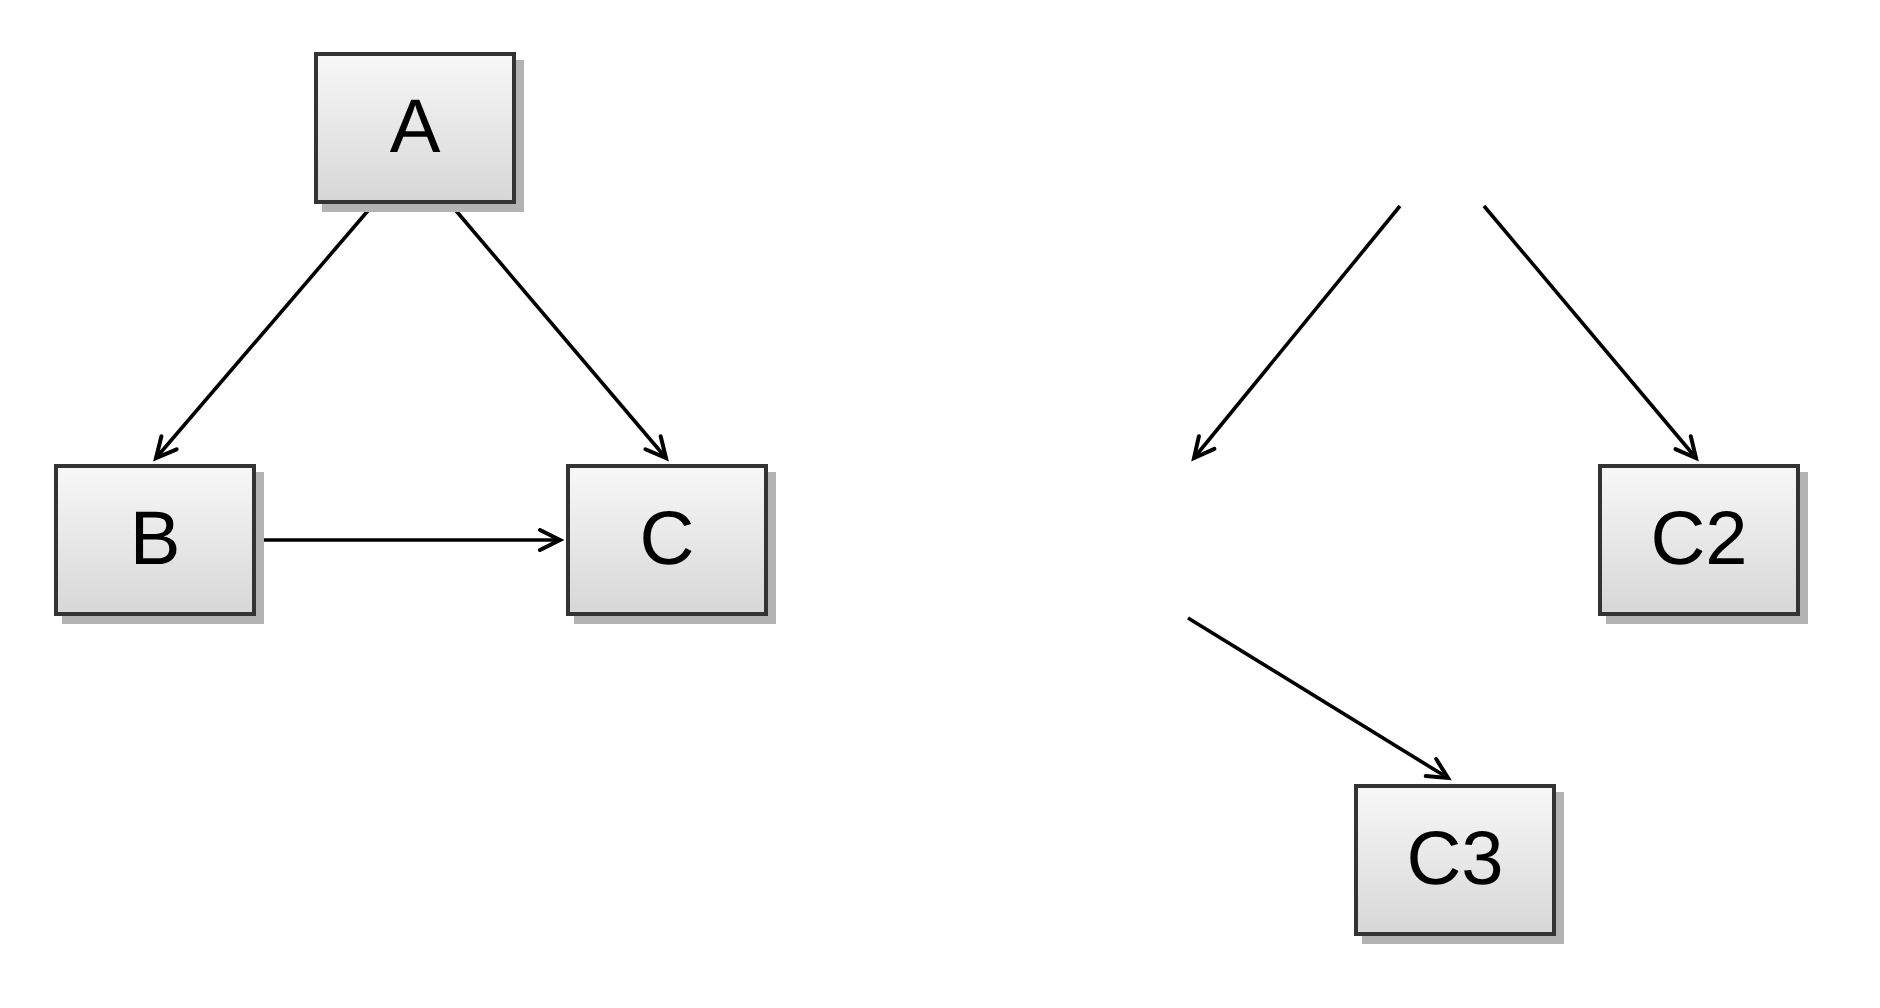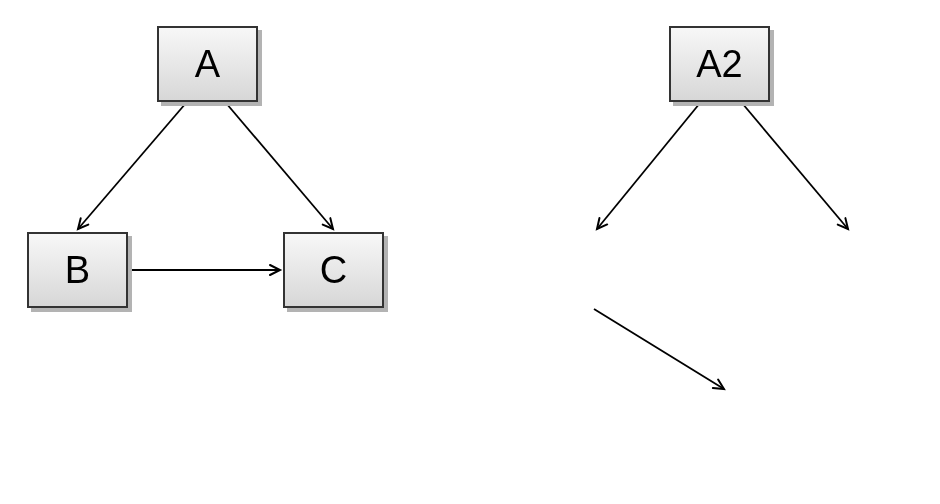--- a/index.html
+++ b/index.html
@@ -84,17 +84,20 @@
   <div class="node pos-A">
     <span class="label">A</span>
   </div>
   <div class="node pos-B">
     <span class="label">B</span>
   </div>
   <div class="node pos-C">
     <span class="label">C</span>
   </div>
 
-  <div class="node pos-A2">
-    <span class="label">A2</span>
+  <div class="node pos-C2">
+    <span class="label">C2</span>
+  </div>
+  <div class="node pos-C3">
+    <span class="label">C3</span>
   </div>
 
 </div>
 
 </body></html>

